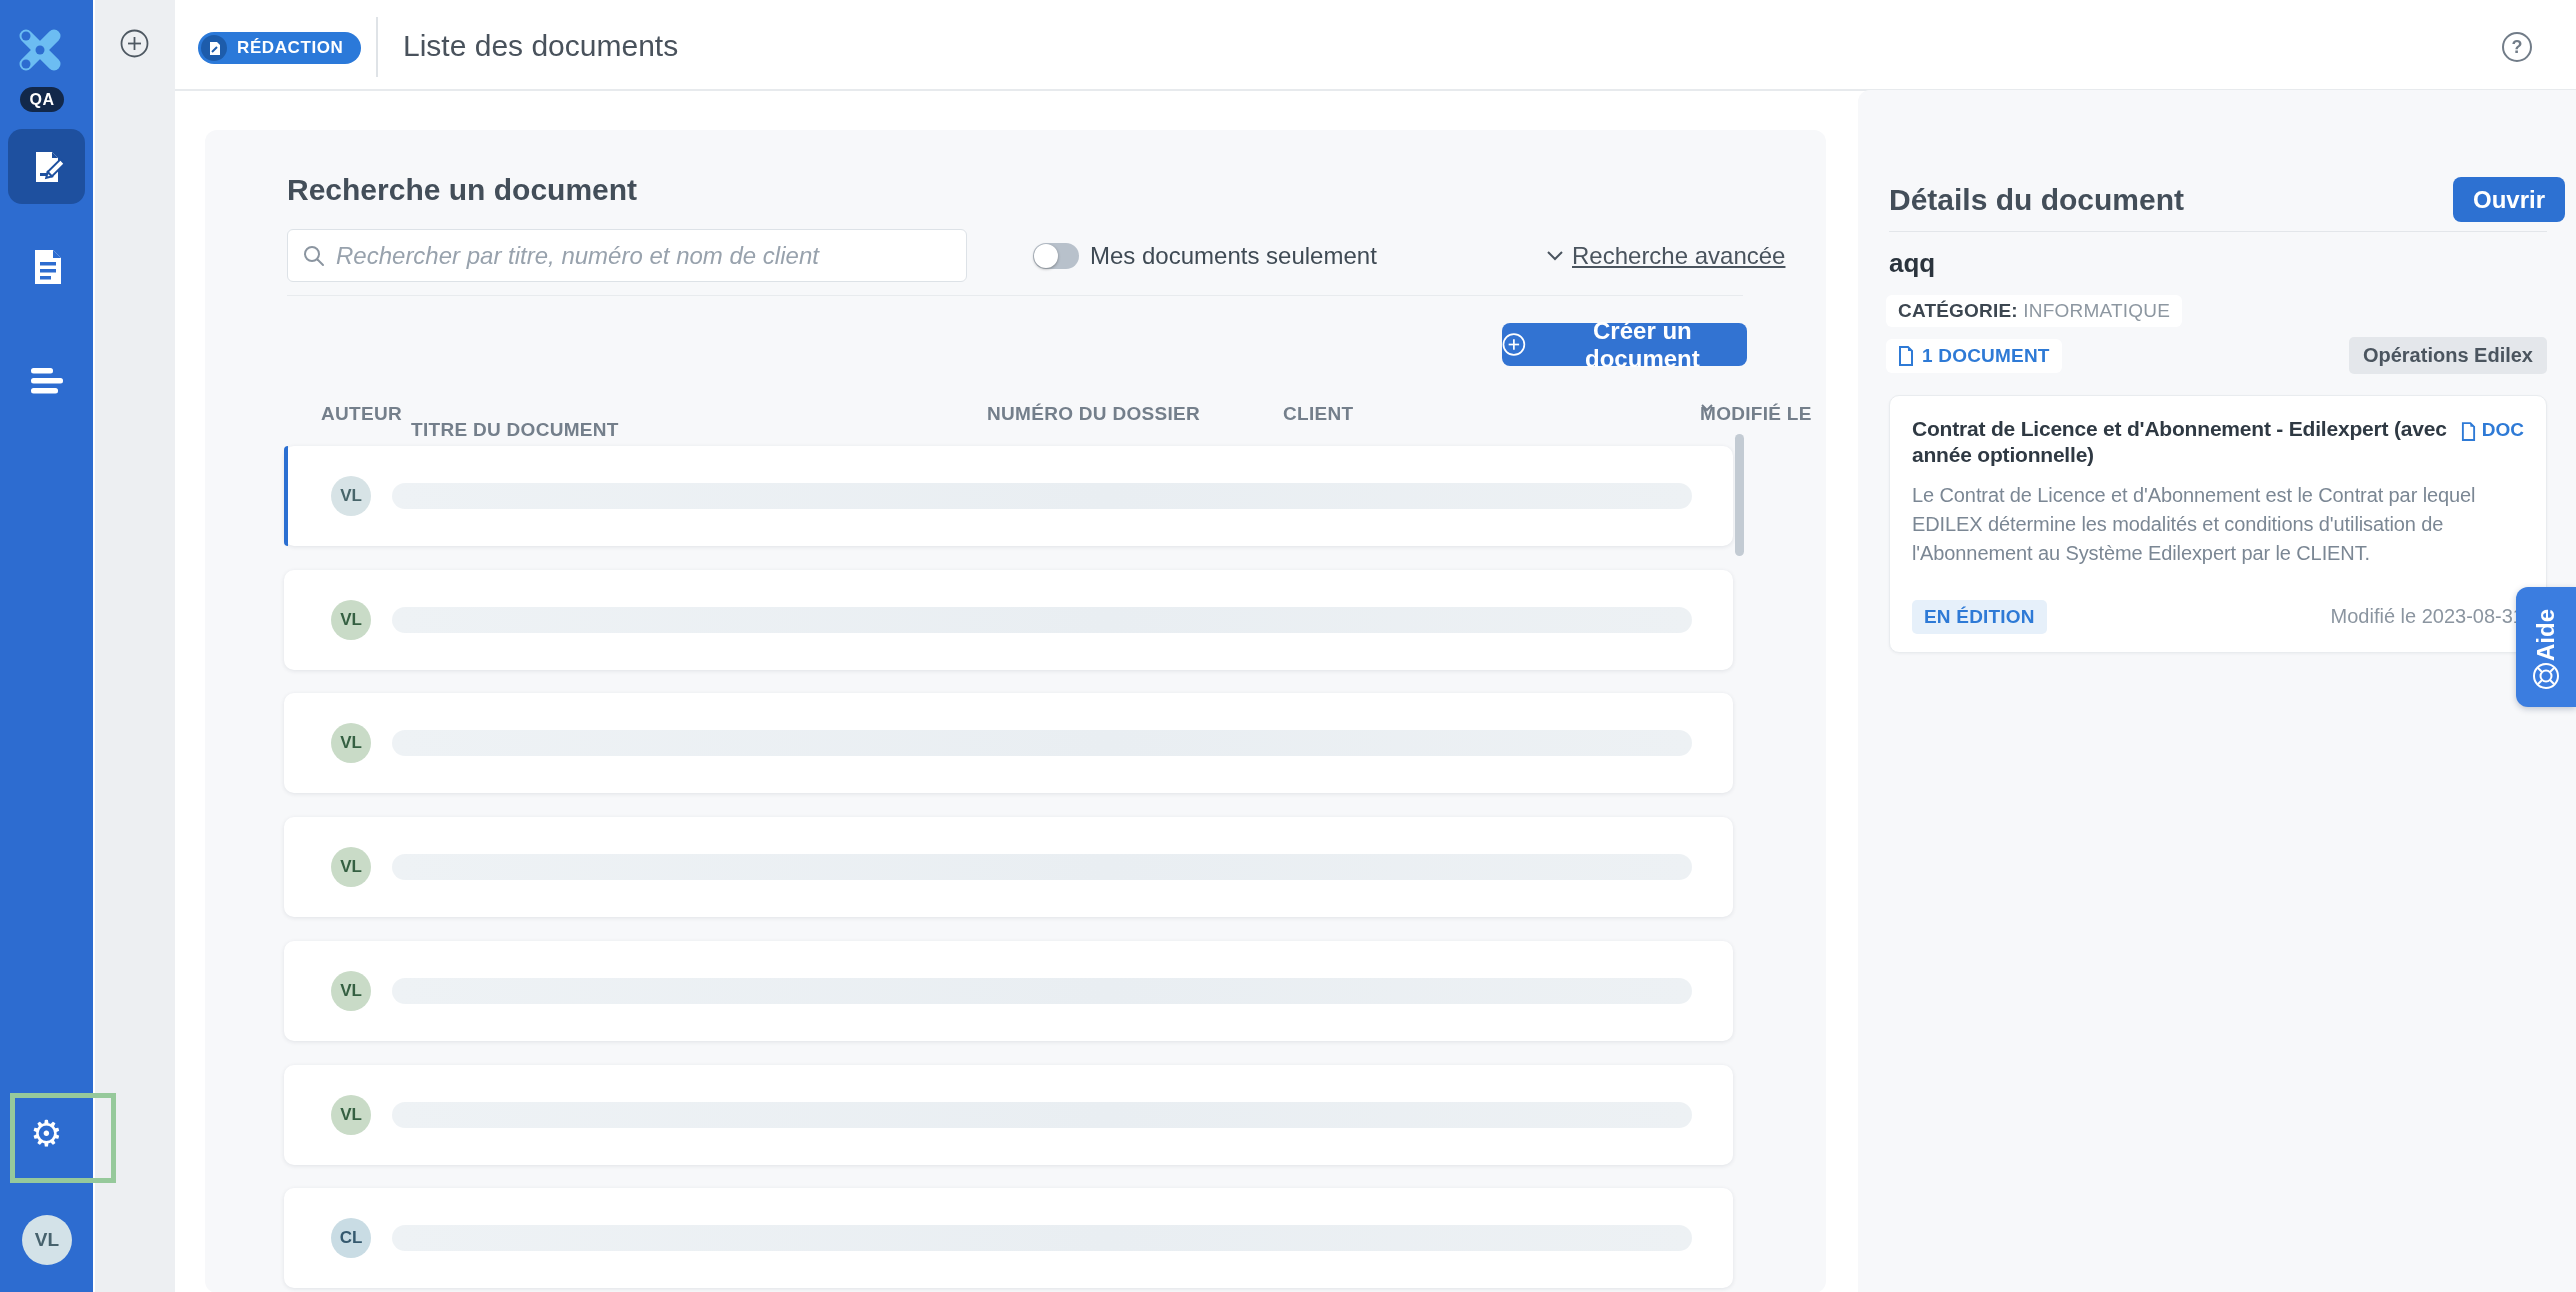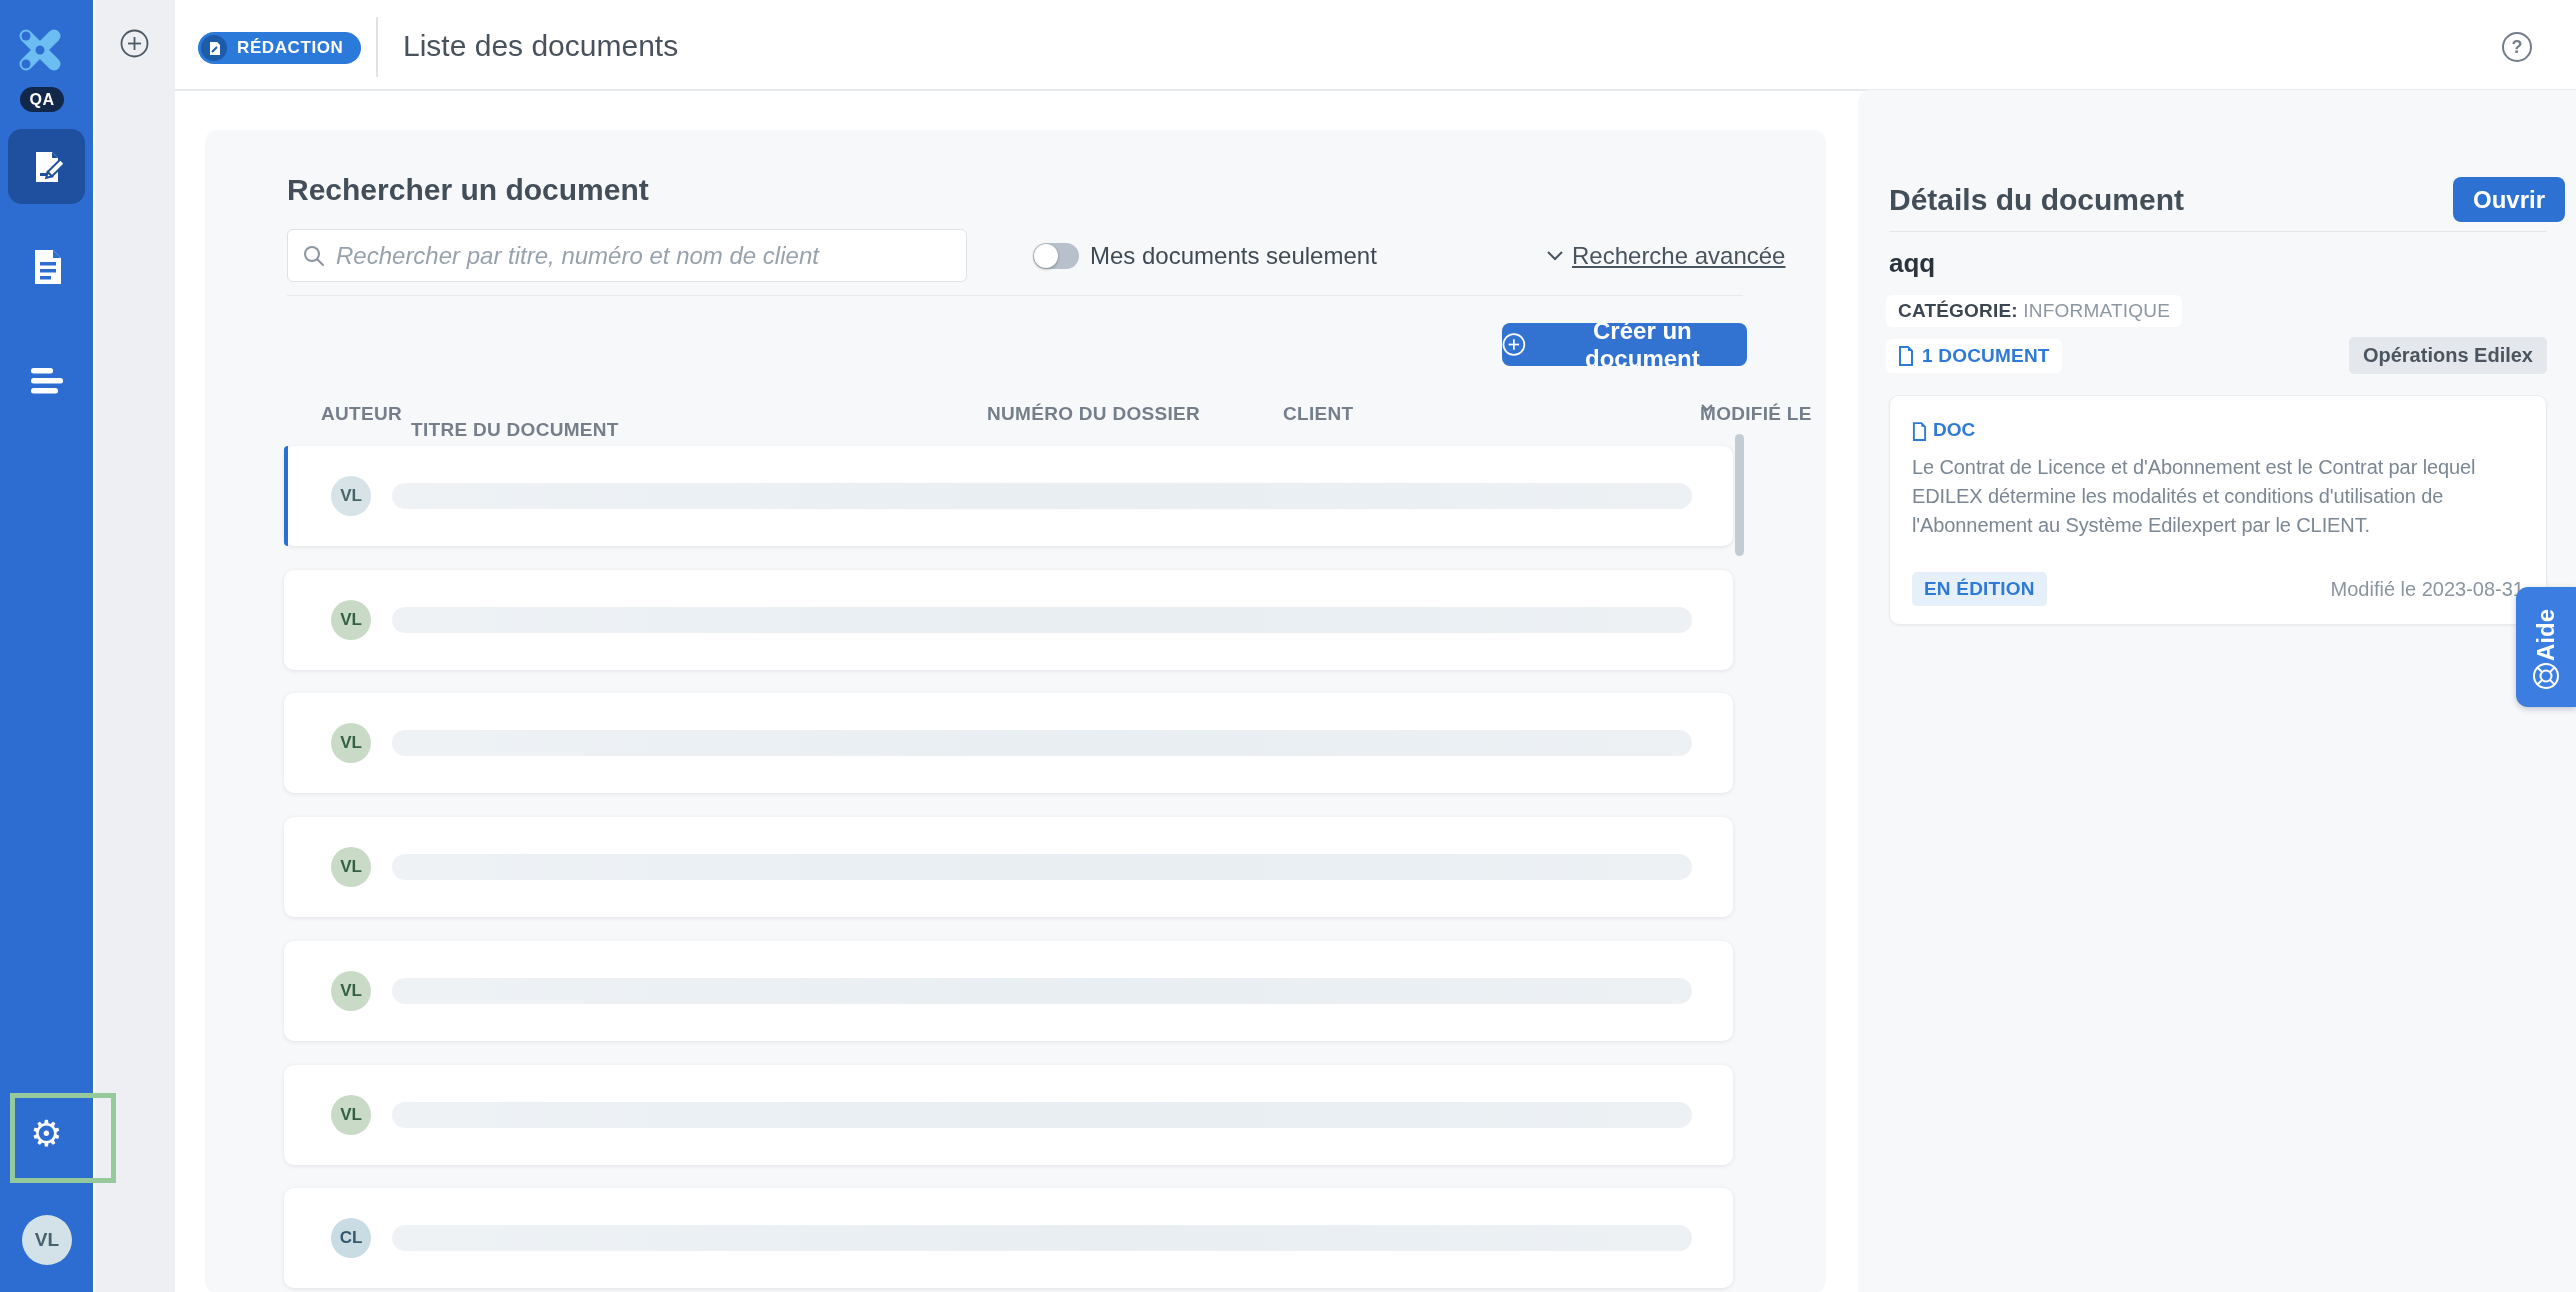--- a/index.html
+++ b/index.html
@@ -178,21 +178,21 @@
     <span class="redaction-label">RÉDACTION</span>
   </div>
   <div class="hdr-divider"></div>
   <div class="page-title">Liste des documents</div>
   <div class="help-circle">
     <span>?</span>
   </div>
 
   <div class="main-card"></div>
 
-  <div class="search-heading">Rechercher un document</div>
+  <div class="search-heading">Recherche un document</div>
 
   <div class="search-box">
     <svg width="24" height="24" viewBox="0 0 24 24">
       <circle cx="10" cy="10" r="7" fill="none" stroke="#8b95a0" stroke-width="2"></circle>
       <line x1="15.5" y1="15.5" x2="21" y2="21" stroke="#8b95a0" stroke-width="2" stroke-linecap="round"></line>
     </svg>
     <input type="text" placeholder="Rechercher par titre, numéro et nom de client" style="">
   </div>
 
   <div class="toggle">
@@ -279,20 +279,21 @@
         <path d="M2 1 h8 l4 4 v14 h-12 z" fill="none" stroke="#2e7ad6" stroke-width="2"></path>
         <path d="M10 1 l4 4 h-4 z" fill="#2e7ad6"></path>
       </svg>
       <span>1 DOCUMENT</span>
     </span>
     <span class="tag">Opérations Edilex</span>
   </div>
 
   <div class="doc-card">
     <div class="doc-card-head">
+      <div class="doc-title">Contrat de Licence et d'Abonnement - Edilexpert (avec année optionnelle)</div>
       <div class="doc-type">
         <svg width="15" height="19" viewBox="0 0 16 20">
           <path d="M2 1 h8 l4 4 v14 h-12 z" fill="none" stroke="#2e7ad6" stroke-width="2"></path>
           <path d="M10 1 l4 4 h-4 z" fill="#2e7ad6"></path>
         </svg>
         <span>DOC</span>
       </div>
     </div>
     <div class="doc-desc">Le Contrat de Licence et d'Abonnement est le Contrat par lequel EDILEX détermine les modalités et conditions d'utilisation de l'Abonnement au Système Edilexpert par le CLIENT.</div>
     <div class="doc-foot">

